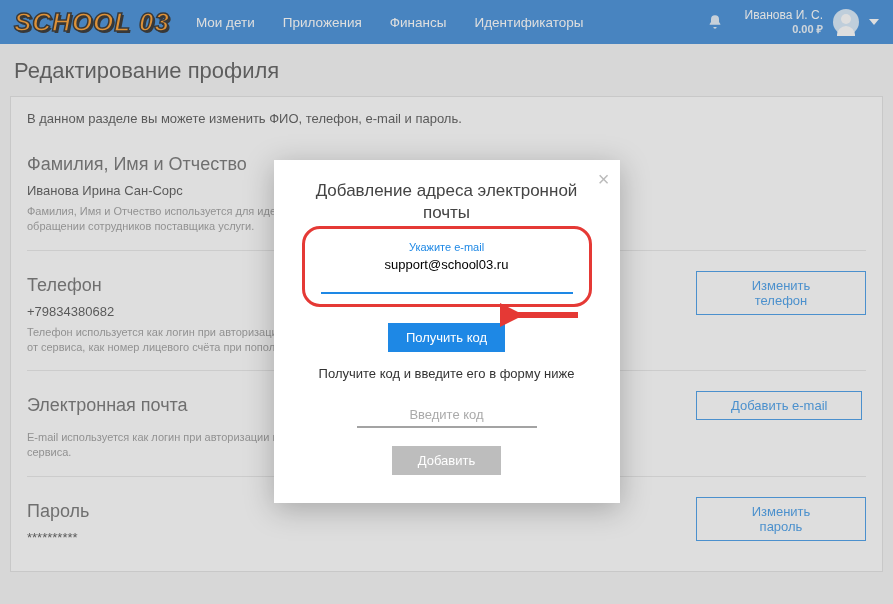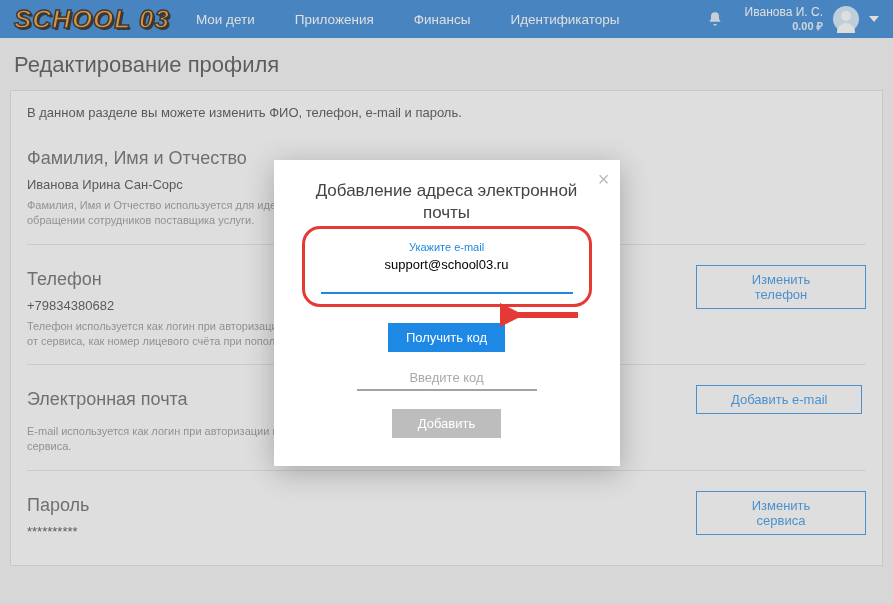--- a/index.html
+++ b/index.html
@@ -10,38 +10,38 @@
     height: 604px;
     overflow: hidden;
     position: relative;
     font-size: 14px;
     color: #333;
   }
 
   
   .header {
     background: #1976d2;
-    height: 38px;
+    height: 44px;
     display: flex;
     align-items: center;
     padding: 0 14px;
     color: #fff;
   }
   .logo {
     font-family: Impact, "Arial Black", sans-serif;
     font-weight: 900;
     font-style: italic;
     font-size: 26px;
     letter-spacing: 1px;
     color: #ff8a00;
     -webkit-text-stroke: 1.5px #000;
     text-shadow: 2px 2px 0 #000;
     margin-right: 26px;
   }
-  .nav { display: flex; gap: 40px; }
+  .nav { display: flex; gap: 28px; }
   .nav a { color: #fff; font-size: 13.5px; text-decoration: none; cursor: pointer; }
   .spacer { flex: 1; }
   .bell { width: 16px; height: 16px; margin-right: 22px; cursor: pointer; opacity: .85; }
   .user-block { display:flex; align-items:center; gap:10px; cursor:pointer; }
   .user-text { text-align:right; line-height:1.15; font-size:12px; }
   .user-text .bal { font-size:11px; opacity:.9;font-weight:bold; }
   .avatar { width:26px; height:26px; border-radius:50%; background:#cfe6fb; position:relative; }
   .avatar::before{content:"";position:absolute;top:5px;left:8px;width:10px;height:10px;border-radius:50%;background:#fff;}
   .avatar::after{content:"";position:absolute;bottom:-1px;left:4px;width:18px;height:10px;border-radius:10px 10px 0 0;background:#fff;}
   .caret { width:0;height:0;border-left:5px solid transparent;border-right:5px solid transparent;border-top:6px solid #fff; }
@@ -168,36 +168,37 @@
     <div class="btn-col"><button class="btn-outline">Добавить e-mail</button></div>
   </div>
   <div class="hint">E-mail используется как логин при авторизации и для получения различных уведомлений от сервиса.</div>
   <hr class="sep">
 
   <div class="row">
     <div class="col-left">
       <div class="sect-heading">Пароль</div>
       <div class="value">**********</div>
     </div>
-    <div class="btn-col"><button class="btn-outline">Изменить сервиса</button></div>
+    <div class="btn-col"><button class="btn-outline">Изменить пароль</button></div>
   </div>
 </div>
 
 <div class="overlay">
   <div class="modal">
     <span class="modal-close">×</span>
     <div class="modal-title">Добавление адреса электронной почты</div>
 
     <div class="field-box">
       <label class="field-label">Укажите e-mail</label>
       <input class="field-input" type="text" value="support@school03.ru" style="">
     </div>
 
     <button class="btn-primary">Получить код</button>
 
+    <div class="modal-hint">Получите код и введите его в форму ниже</div>
 
     <input class="code-input" type="text" placeholder="Введите код" style="">
 
     <button class="btn-disabled">Добавить</button>
   </div>
 
   <svg class="arrow" width="80" height="30">
     <defs>
         <marker id="ah" markerWidth="10" markerHeight="10" refX="2" refY="5" orient="auto">
       <path d="M10 0 L0 5 L10 10 z" fill="#e53935"></path>

